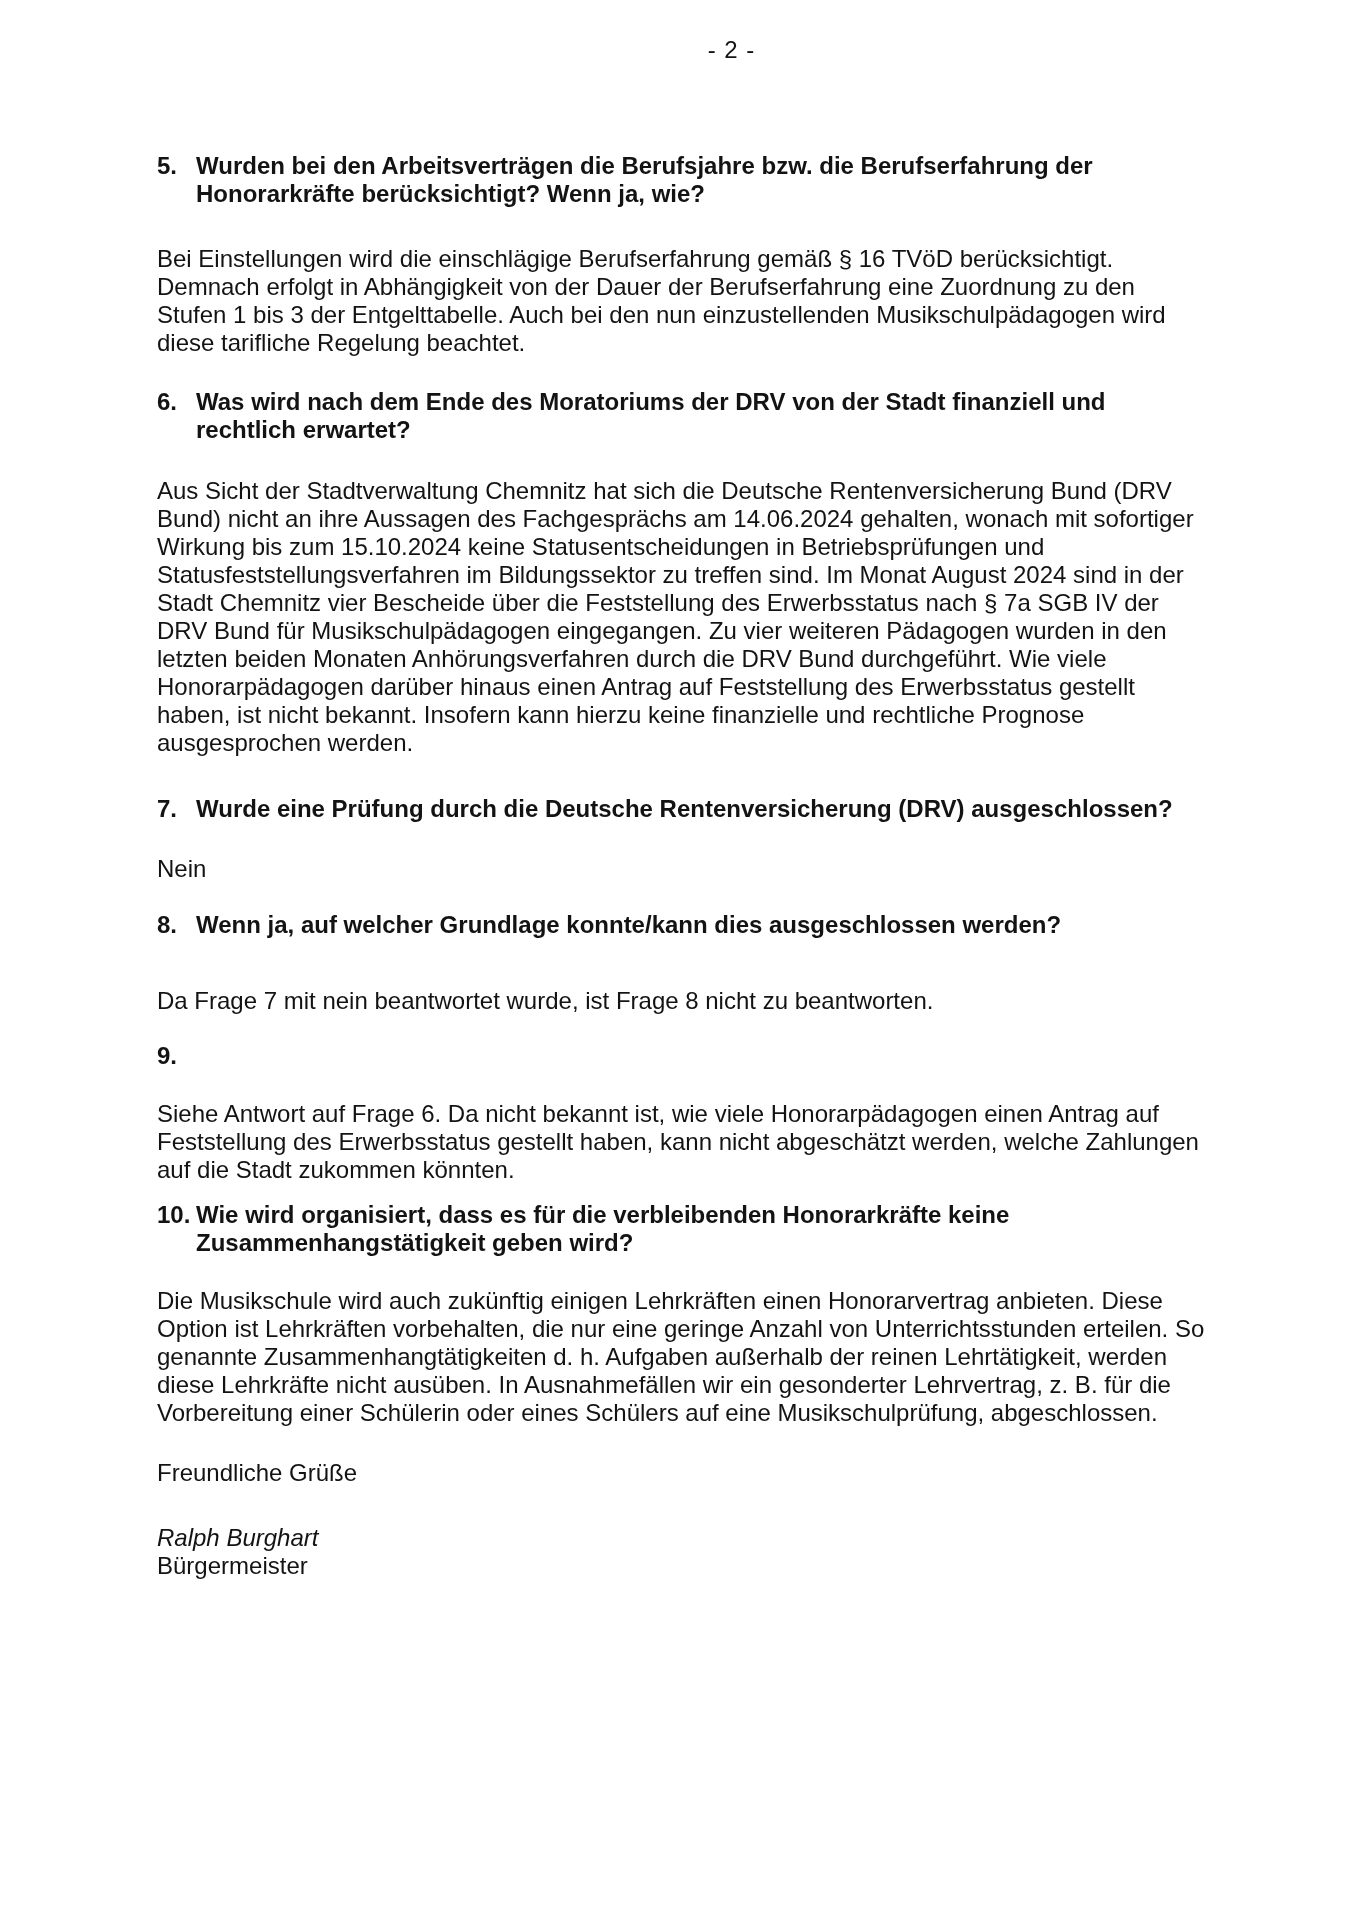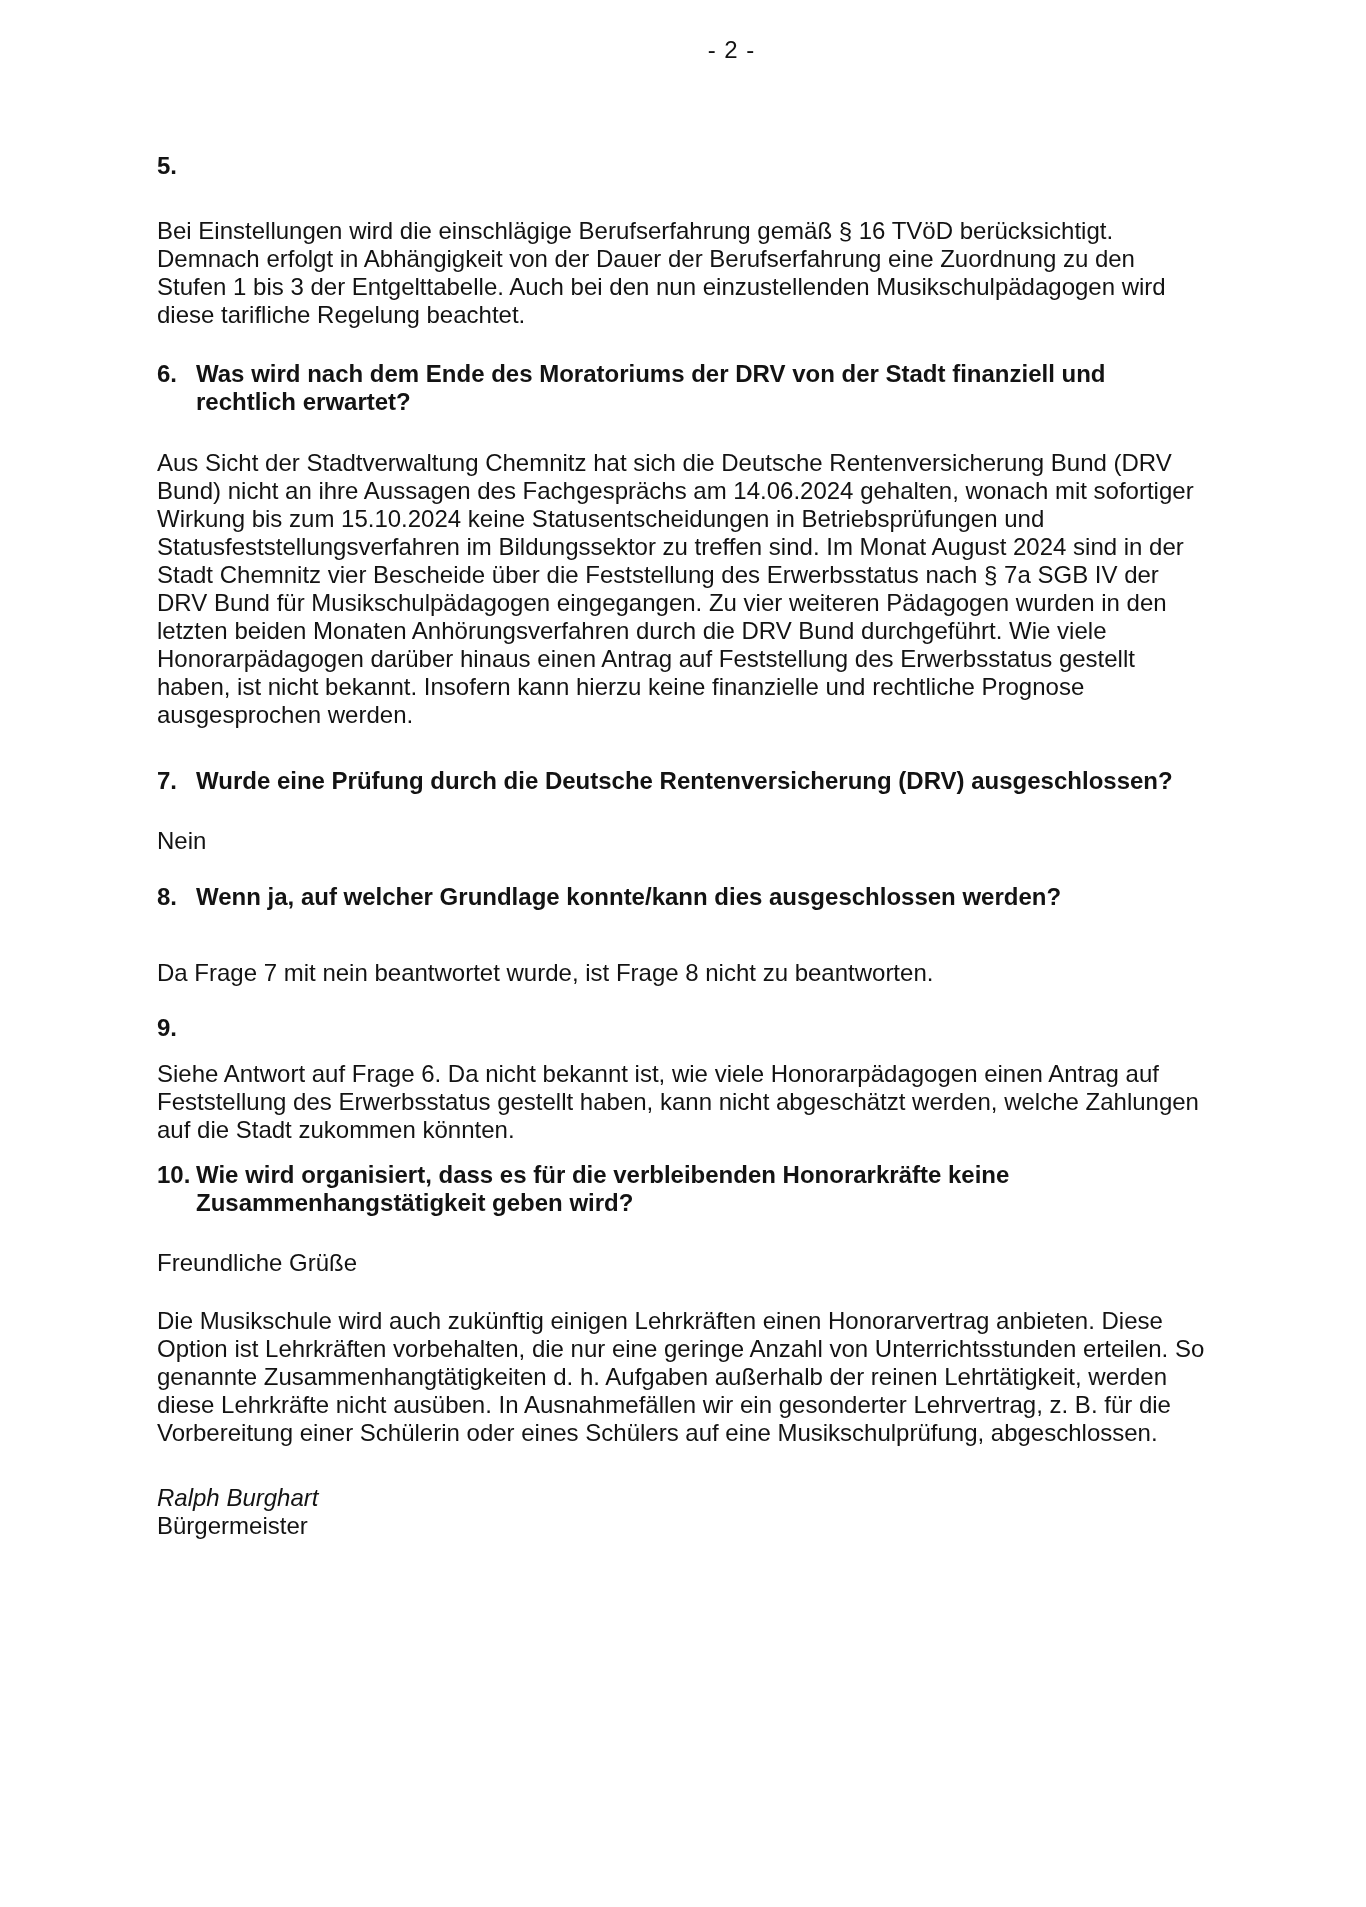--- a/index.html
+++ b/index.html
@@ -46,35 +46,37 @@
   }
   #q5   { margin-top: 88px; }
   #a5   { margin-top: 37px; }
   #q6   { margin-top: 31px; }
   #a6   { margin-top: 33px; }
   #q7   { margin-top: 38px; }
   #a7   { margin-top: 32px; }
   #q8   { margin-top: 28px; }
   #a8   { margin-top: 48px; }
   #q9   { margin-top: 27px; }
-  #a9   { margin-top: 18px; }
+  #a9   { margin-top: 30px; }
   #q10  { margin-top: 17px; }
   #a10  { margin-top: 30px; }
   #closing  { margin-top: 32px; }
   #sig-name { margin-top: 37px; }
 </style>
 </head>
 <body>
 
 <div class="page">
 
   <div class="pagenum">- 2 -</div>
 
   <div class="question" id="q5">
     <span class="qnum">5.</span>
+    <div class="qtext">Wurden bei den Arbeitsverträgen die Berufsjahre bzw. die Berufserfahrung der
+Honorarkräfte berücksichtigt? Wenn ja, wie?</div>
   </div>
   <div class="para" id="a5">Bei Einstellungen wird die einschlägige Berufserfahrung gemäß § 16 TVöD berücksichtigt.
 Demnach erfolgt in Abhängigkeit von der Dauer der Berufserfahrung eine Zuordnung zu den
 Stufen 1 bis 3 der Entgelttabelle. Auch bei den nun einzustellenden Musikschulpädagogen wird
 diese tarifliche Regelung beachtet.</div>
 
   <div class="question" id="q6">
     <span class="qnum">6.</span>
     <div class="qtext">Was wird nach dem Ende des Moratoriums der DRV von der Stadt finanziell und
 rechtlich erwartet?</div>
@@ -107,24 +109,24 @@
   </div>
   <div class="para" id="a9">Siehe Antwort auf Frage 6. Da nicht bekannt ist, wie viele Honorarpädagogen einen Antrag auf
 Feststellung des Erwerbsstatus gestellt haben, kann nicht abgeschätzt werden, welche Zahlungen
 auf die Stadt zukommen könnten.</div>
 
   <div class="question" id="q10">
     <span class="qnum">10.</span>
     <div class="qtext">Wie wird organisiert, dass es für die verbleibenden Honorarkräfte keine
 Zusammenhangstätigkeit geben wird?</div>
   </div>
-  <div class="para" id="closing">Freundliche Grüße</div>
-
   <div class="para" id="a10">Die Musikschule wird auch zukünftig einigen Lehrkräften einen Honorarvertrag anbieten. Diese
 Option ist Lehrkräften vorbehalten, die nur eine geringe Anzahl von Unterrichtsstunden erteilen. So
 genannte Zusammenhangtätigkeiten d. h. Aufgaben außerhalb der reinen Lehrtätigkeit, werden
 diese Lehrkräfte nicht ausüben. In Ausnahmefällen wir ein gesonderter Lehrvertrag, z. B. für die
 Vorbereitung einer Schülerin oder eines Schülers auf eine Musikschulprüfung, abgeschlossen.</div>
+
+  <div class="para" id="closing">Freundliche Grüße</div>
 
   <div class="sig-name" id="sig-name">Ralph Burghart</div>
   <div id="sig-title">Bürgermeister</div>
 
 </div>
 
 </body></html>

